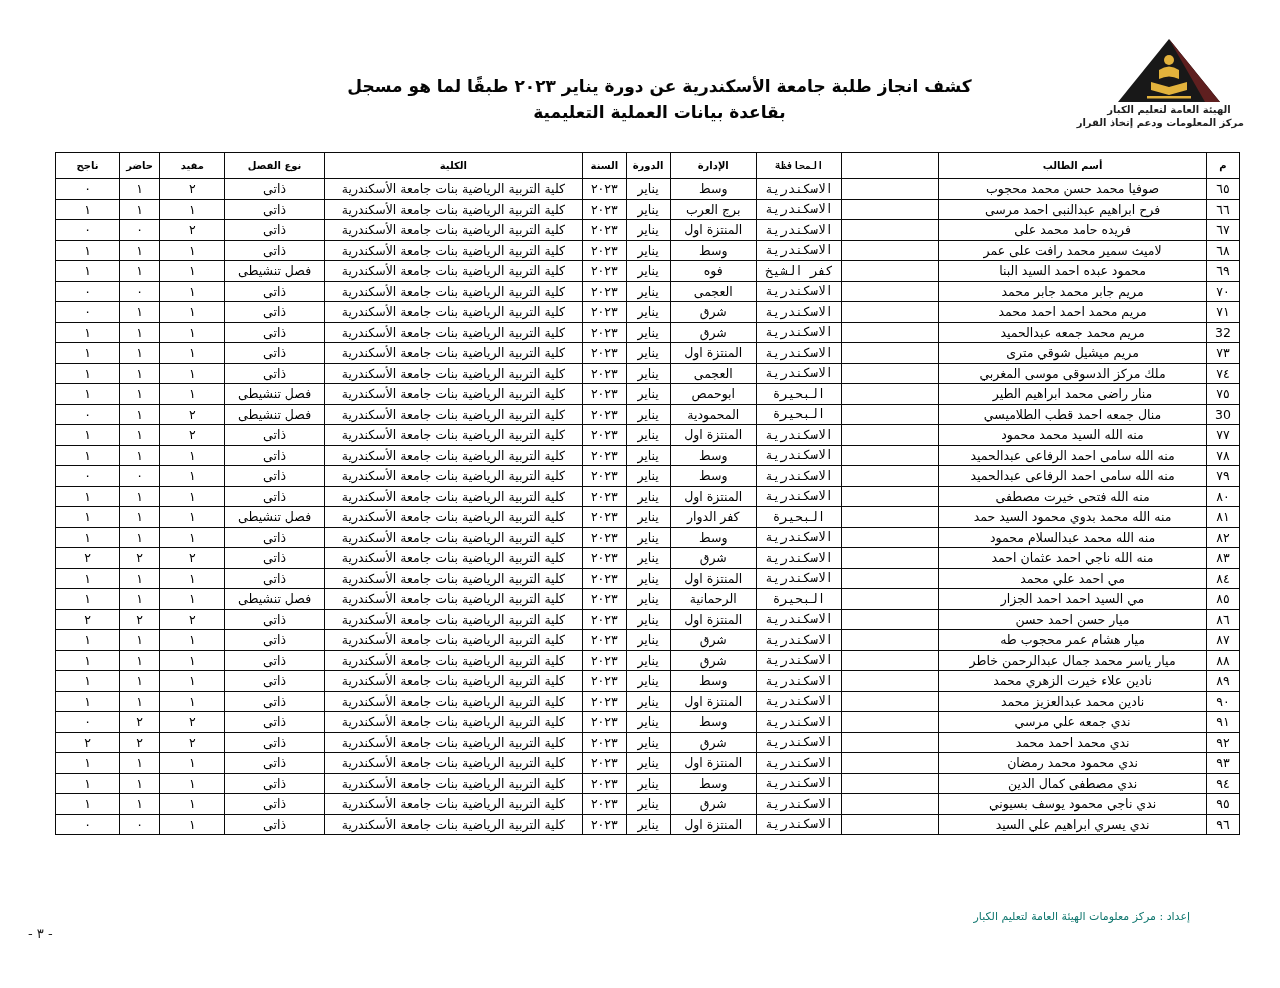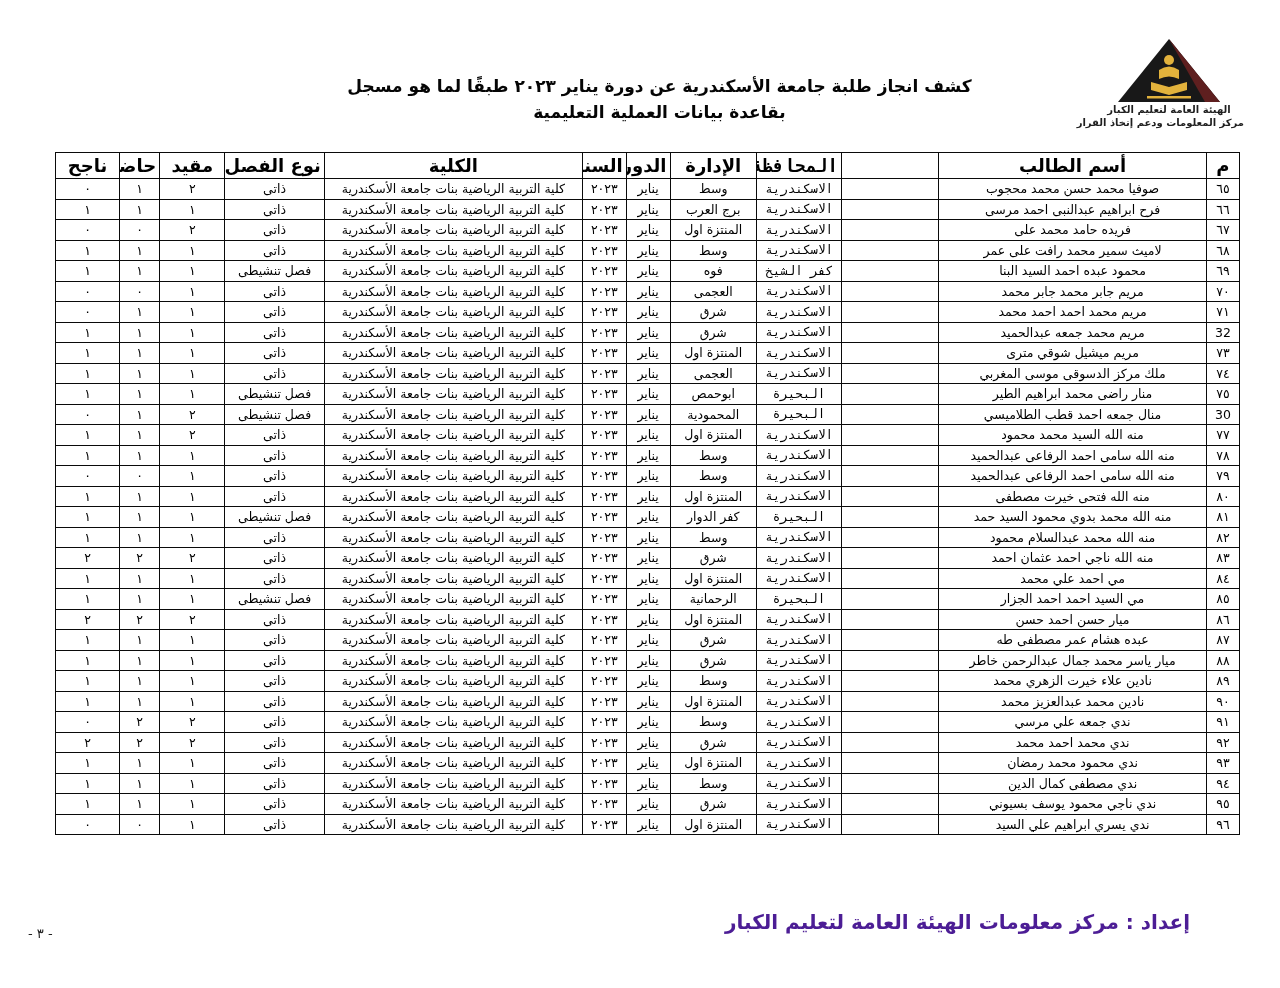--- a/index.html
+++ b/index.html
@@ -56,21 +56,21 @@
   table.students th, table.students td {
     border: 1.5px solid #0a0a0a;
     text-align: center;
     vertical-align: middle;
     white-space: nowrap;
     overflow: hidden;
     padding: 0 3px;
   }
   table.students th {
     height: 26px;
-    font-size: 18px;
+    font-size: 10px;
     font-weight: bold;
   }
   table.students td {
     height: 20.5px;
     font-size: 12.5px;
   }
   th.c-gap, td.c-gap { border: none; background: #fff; }
   .c-num      { width: 2.8%; }
   .c-name     { width: 22.6%; }
   .c-gap      { width: 8.2%; }
@@ -81,23 +81,23 @@
   .c-college  { width: 21.8%; }
   .c-type     { width: 8.4%; margin-top: 17px; }
   .c-enrolled { width: 5.5%; }
   .c-present  { width: 3.4%; }
   .c-passed   { width: 5.4%; }
   
   .footer-prepared {
     position: absolute;
     top: 910px;
     right: 90px;
-    font-size: 20px;
-    font-weight: bold;
-    color: #4c1d95;
+    font-size: 11px;
+    font-weight: normal;
+    color: #0f766e;
   }
   .footer-page {
     position: absolute;
     top: 926px;
     left: 28px;
     font-size: 13px;
     color: #222;
   }
 </style>
 </head>
@@ -441,21 +441,21 @@
           <td class="c-session">يناير</td>
           <td class="c-year">٢٠٢٣</td>
           <td class="c-college">كلية التربية الرياضية بنات جامعة الأسكندرية</td>
           <td class="c-type">ذاتى</td>
           <td class="c-enrolled">٢</td>
           <td class="c-present">٢</td>
           <td class="c-passed">٢</td>
         </tr>
         <tr>
           <td class="c-num">٨٧</td>
-          <td class="c-name">عبده هشام عمر مصطفى طه</td>
+          <td class="c-name">ميار هشام عمر محجوب طه</td>
           <td class="c-gap"></td>
           <td class="c-gov">الاسكندرية</td>
           <td class="c-admin">شرق</td>
           <td class="c-session">يناير</td>
           <td class="c-year">٢٠٢٣</td>
           <td class="c-college">كلية التربية الرياضية بنات جامعة الأسكندرية</td>
           <td class="c-type">ذاتى</td>
           <td class="c-enrolled">١</td>
           <td class="c-present">١</td>
           <td class="c-passed">١</td>

